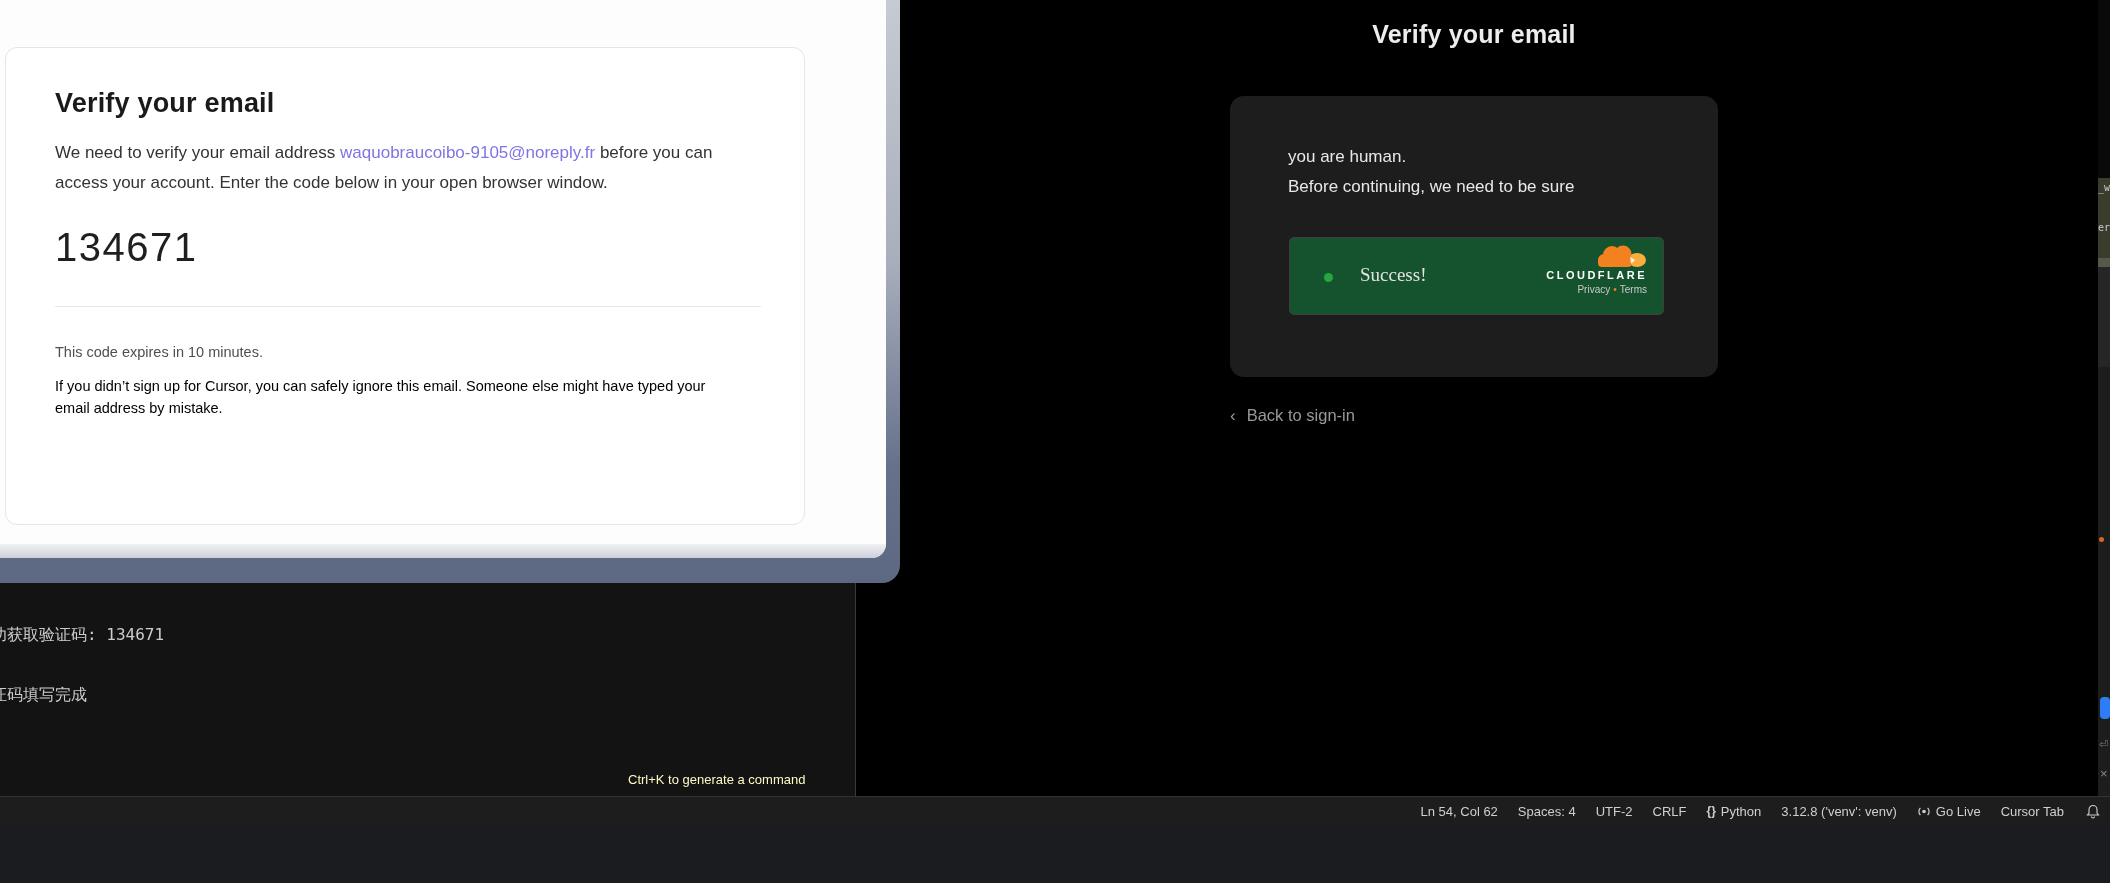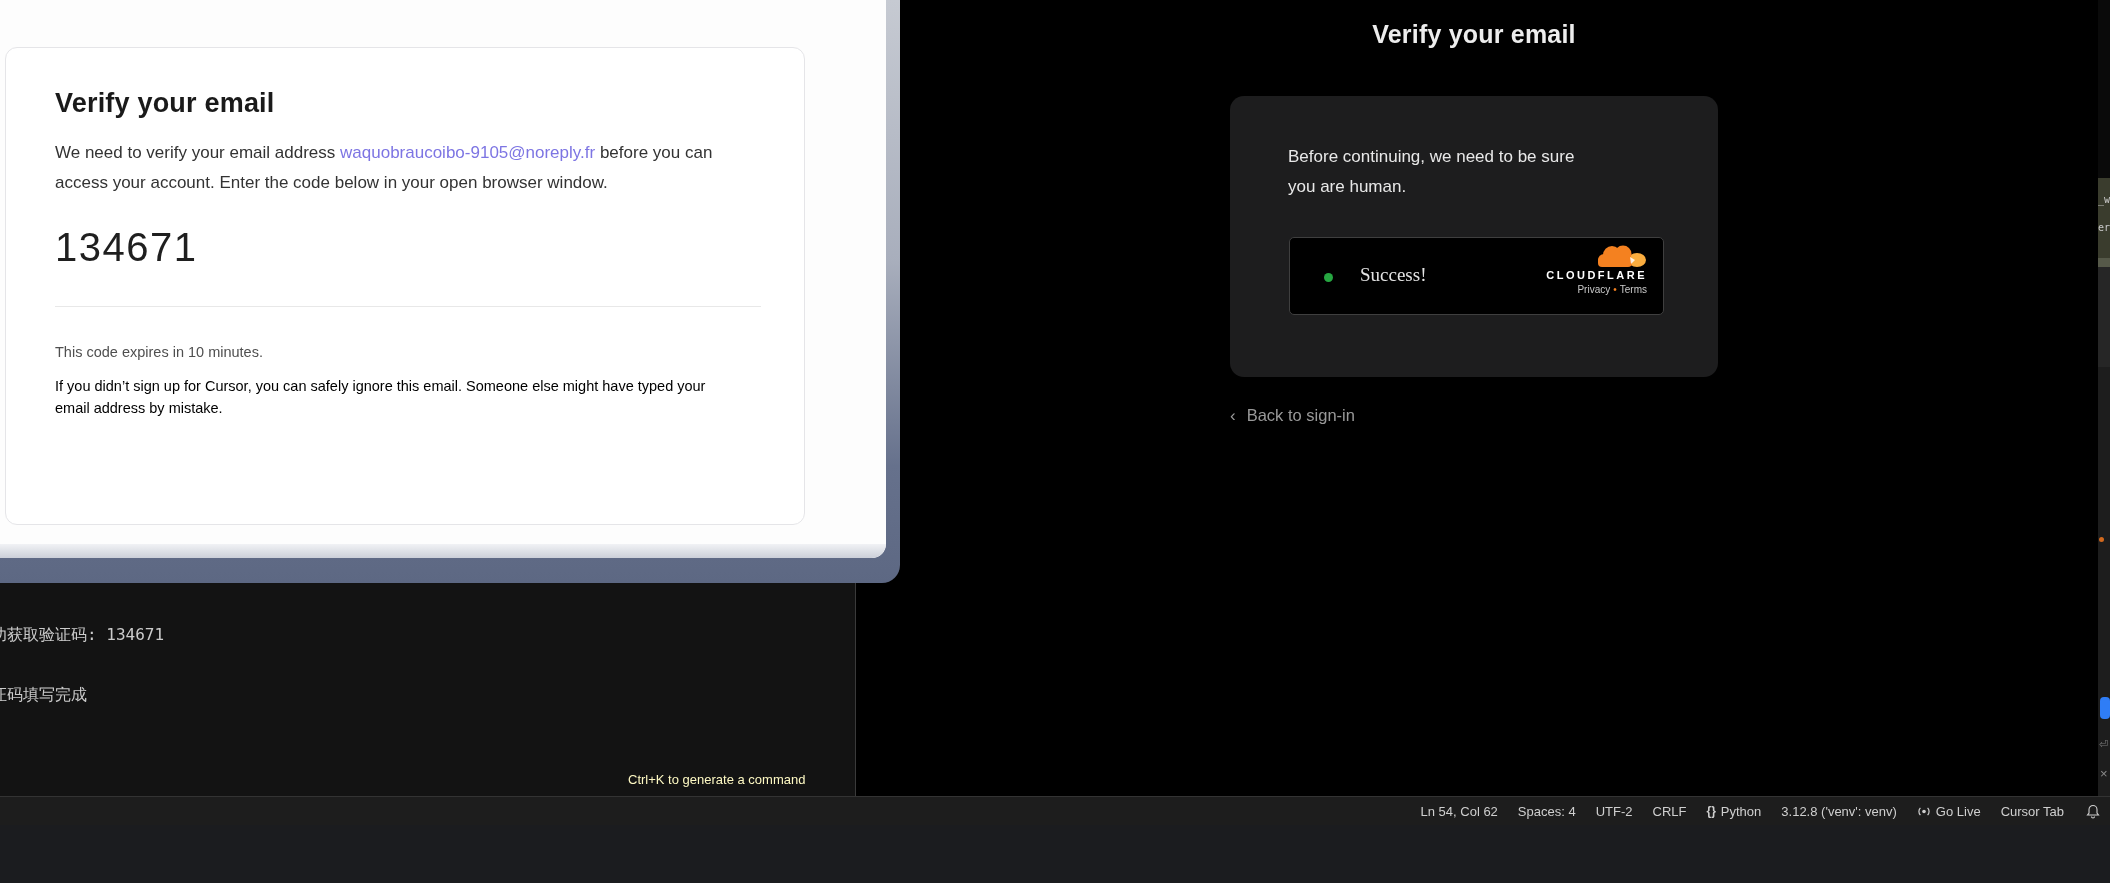--- a/index.html
+++ b/index.html
@@ -32,39 +32,39 @@
   .terminal-line { height:21.8px; line-height:21.8px; }
   .terminal-hint { position:absolute; left:628px; top:772px; font-size:13px; color:#fef9c3; }
 
   
   .auth-title { position:absolute; left:1230px; top:20px; width:488px; text-align:center;
     font-size:25px; font-weight:700; color:#ededed; letter-spacing:.2px; }
   .auth-card { position:absolute; left:1230px; top:96px; width:488px; height:281px;
     background:#1d1d1e; border-radius:14px; }
   .auth-subtitle { position:absolute; left:58px; top:46px; font-size:17px; line-height:30px; color:#e8e8e8; }
   .turnstile { position:absolute; left:59px; top:141px; width:375px; height:78px;
-    background:#000000; border:1px solid #3f3f3f; border-radius:5px;padding-left:8px; }
+    background:#14532d; border:1px solid #3f3f3f; border-radius:5px;padding-left:8px; }
   .turnstile-dot { position:absolute; left:34px; top:35px; width:9px; height:9px; border-radius:50%; background:#26a641; }
   .turnstile-status { position:absolute; left:70px; top:26px; font-family:"Liberation Serif", serif;
     font-size:19px; color:#e3e3e3; }
   .cf-block { position:absolute; right:16px; top:5px; display:flex; flex-direction:column; align-items:flex-end; }
   .cf-wordmark { margin-top:1px; font-size:11px; font-weight:800; letter-spacing:2.5px; color:#ffffff; }
   .cf-links { margin-top:3px; font-size:10px; color:#c9c9c9; }
   .cf-links a { color:#c9c9c9; cursor:pointer; }
   .cf-sep { color:#f48120; padding:0 3px; }
   .back-link { position:absolute; left:1230px; top:406px; width:488px; text-align:left;
     font-size:16.5px; color:#999999; cursor:pointer; }
   .back-chevron { display:inline-block; margin-right:11px; color:#9a9a9a; font-size:17px; }
 
   
   .edge-strip { position:absolute; left:2098px; top:0; width:12px; height:796px; background:#1d1d1d; overflow:hidden; }
   .es-top { position:absolute; left:0; top:0; width:12px; height:178px; background:#0a0a0a; }
   .es-olive { position:absolute; left:0; top:178px; width:12px; height:80px; background:#3a3c2d;
     font-family:"DejaVu Sans Mono", monospace; font-size:10px; color:#c9c9c9; }
-  .es-frag1 { position:absolute; left:0; top:16px; }
+  .es-frag1 { position:absolute; left:0; top:4px; }
   .es-frag2 { position:absolute; left:0; top:44px; }
   .es-hl { position:absolute; left:0; top:258px; width:12px; height:9px; background:#565949; }
   .es-gray { position:absolute; left:0; top:267px; width:12px; height:100px; background:#262626; }
   .es-orange-dot { position:absolute; left:1px; top:537px; width:5px; height:5px; border-radius:50%; background:#d2691e; }
   .es-blue-pill { position:absolute; left:2px; top:697px; width:10px; height:22px; border-radius:4px; background:#2f7df6; }
   .es-enter { position:absolute; left:1px; top:738px; color:#777; font-size:11px; }
   .es-close { position:absolute; left:2px; top:766px; color:#8a8a8a; font-size:13px; }
 
   
   .status-bar { position:absolute; left:0; top:796px; width:2110px; height:29px;
@@ -108,22 +108,22 @@
       
       
     </div>
   </div>
   <div class="terminal-hint">Ctrl+K to generate a command</div>
 
   <div class="auth-title">Verify your email</div>
 
   <div class="auth-card">
     <div class="auth-subtitle">
+      <div>you are human.</div>
       <div>Before continuing, we need to be sure</div>
-      <div>you are human.</div>
     </div>
 
     <div class="turnstile">
       <div class="turnstile-dot"></div>
       <div class="turnstile-status">Success!</div>
       <div class="cf-block">
         <svg width="54" height="25" viewBox="0 0 54 25">
           <ellipse cx="44" cy="17" rx="9" ry="7" fill="#faad3f"></ellipse>
           <circle cx="30" cy="11" r="8.5" fill="#f48120"></circle>
           <circle cx="19" cy="12" r="9" fill="#f48120"></circle>

